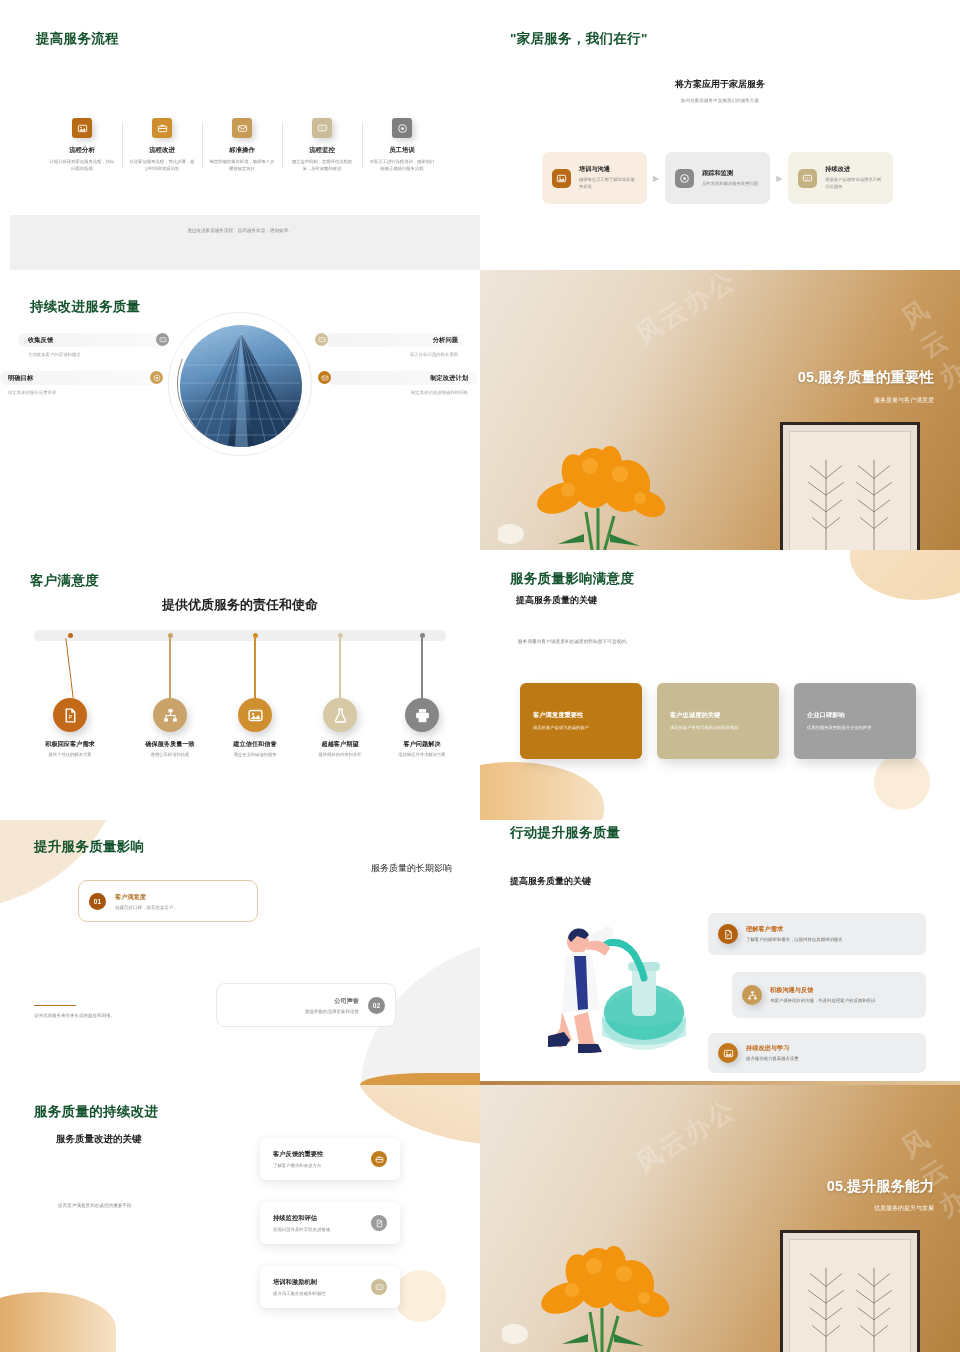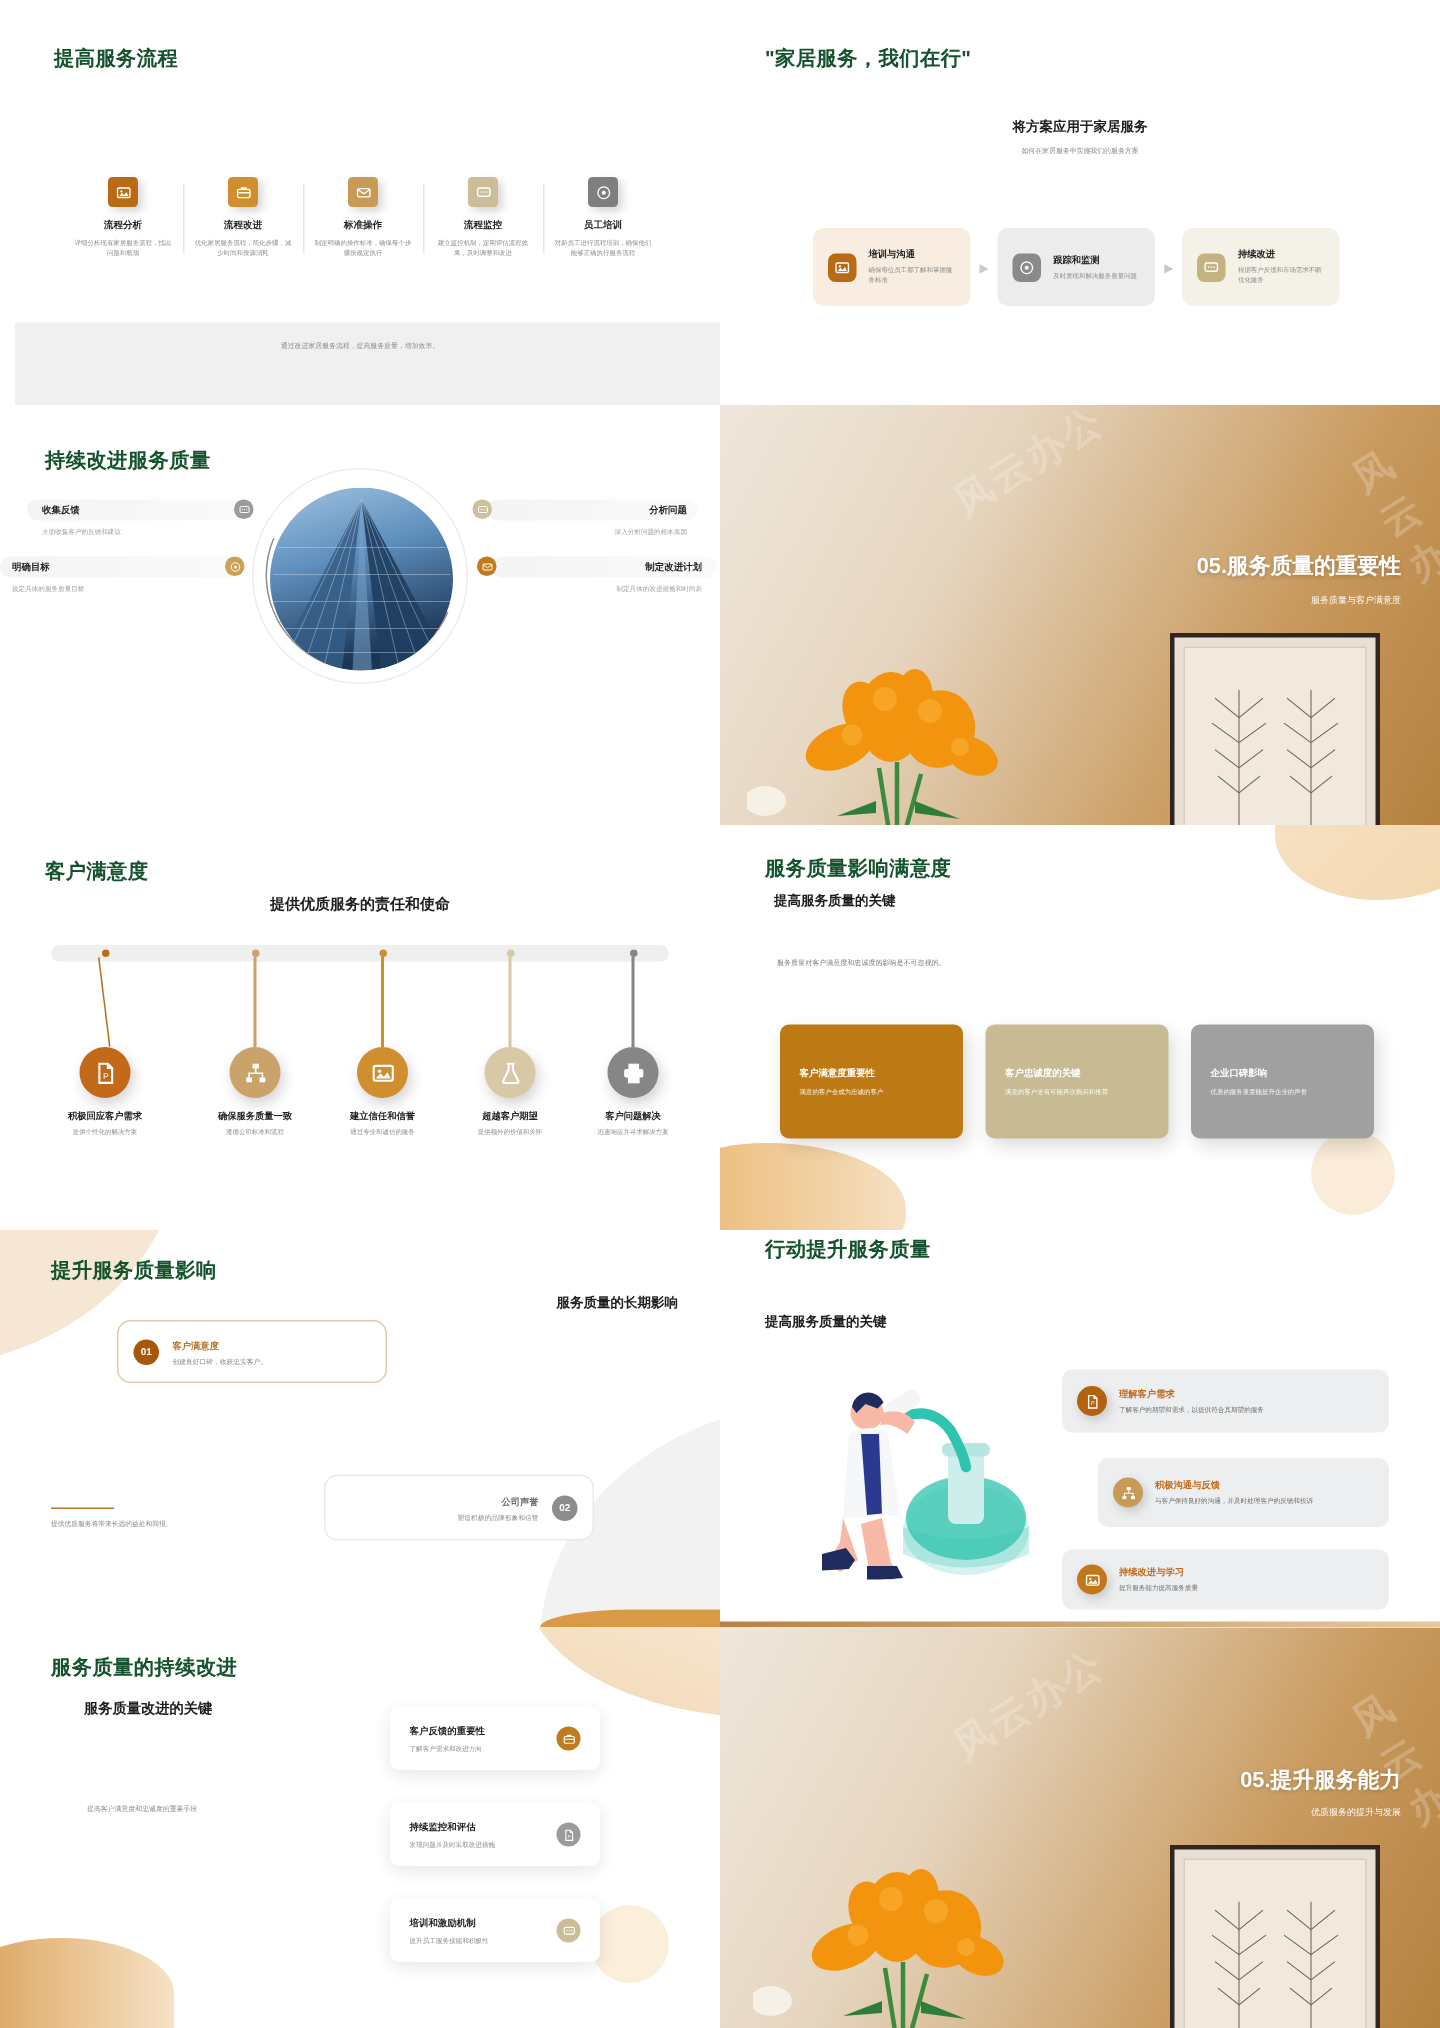--- a/index.html
+++ b/index.html
@@ -53,42 +53,42 @@
     background: linear-gradient(118deg,#efe7dc 0%,#e6d6c0 32%,#c99a5e 72%,#b4813f 100%); }
   .hero .wm { position:absolute; font-size: 26px; color: rgba(255,255,255,.22); font-weight:bold; transform: rotate(-32deg); letter-spacing: 2px; }
   .hero .htitle { position:absolute; right: 26px; color:#fff; font-weight:bold; font-size: 14.5px; text-shadow: 0 1px 3px rgba(0,0,0,.2); }
   .hero .hsub { position:absolute; right: 26px; color:#fff; font-size: 6px; opacity:.95; }
   .hero .frame { position:absolute; border: 3px solid #2e2620; background:#eadfd4; }
   .hero .mat { position:absolute; inset: 6px; border:1px solid #d8ccbf; background:#f1e8de; }
   .hero .flow { position:absolute; }
 
   
   .sl5 .title { position:absolute; left: 30px; top: 22px; }
-  .sl5 .h2 { position:absolute; left:0; right:0; top: 46px; text-align:center; font-size: 10px; font-weight:bold; color:#1f1f1f; }
+  .sl5 .h2 { position:absolute; left:0; right:0; top: 46px; text-align:center; font-size: 13px; font-weight:bold; color:#1f1f1f; }
   .sl5 .bar { position:absolute; left: 34px; top: 80px; width: 412px; height: 11px; border-radius: 6px; background:#efefef; }
   .sl5 .node { position:absolute; top: 80px; width: 84px; text-align:center; }
   .sl5 .knob { width: 5px; height:5px; border-radius:50%; margin: 3px auto 0; }
   .sl5 .stem { width: 1.1px; height: 60px; margin: 0 auto; }
   .sl5 .circ { width: 34px; height: 34px; border-radius: 50%; margin: 0 auto; display:flex; align-items:center; justify-content:center; box-shadow: 2px 4px 9px rgba(0,0,0,.18); }
   .sl5 .nt { font-size: 6.2px; font-weight:bold; color:#1f1f1f; margin-top: 8px; }
   .sl5 .nd { font-size: 4.3px; color:#8d8d8d; line-height:1.6; margin-top:3px; padding: 0 14px; }
 
   
   .sl6 .title { position:absolute; left: 30px; top: 20px; }
   .sl6 .h2 { position:absolute; left: 36px; top: 44px; font-size: 9px; font-weight:bold; color:#1f1f1f; }
   .sl6 .lead { position:absolute; left: 38px; top: 88px; font-size: 4.7px; color:#7d7d7d; }
   .sl6 .boxes { position:absolute; left: 40px; top: 133px; display:flex; gap: 15px; }
   .sl6 .box { width: 122px; height: 76px; border-radius: 6px; padding: 28px 13px 0; box-shadow: 3px 5px 12px rgba(0,0,0,.14); }
   .sl6 .bt { font-size: 6.3px; font-weight:bold; color:#fff; margin-bottom: 5px; }
   .sl6 .bd { font-size: 4.3px; color: rgba(255,255,255,.92); line-height:1.5; }
   .blob { position:absolute; border-radius:50%; }
 
   
   .sl7 .title { position:absolute; left: 34px; top: 18px; }
-  .sl7 .h2 { position:absolute; right: 28px; top: 42px; font-size: 9px; font-weight:bold; color:#1f1f1f; }
+  .sl7 .h2 { position:absolute; right: 28px; top: 42px; font-size: 9px; font-weight:normal; color:#1f1f1f; }
   .sl7 .c1 { position:absolute; left: 78px; top: 60px; width: 180px; height: 42px; border:1px solid #e4c9a8; border-radius: 9px; display:flex; align-items:center; padding-left: 10px; gap: 9px; background:#fff; }
   .sl7 .c2 { position:absolute; left: 216px; top: 163px; width: 180px; height: 44px; border:1px solid #e9e9e9; border-radius: 9px; display:flex; align-items:center; justify-content:flex-end; padding-right: 10px; gap: 9px; background:#fff; }
   .sl7 .num { width: 17px; height: 17px; border-radius:50%; color:#fff; font-size: 6.6px; font-weight:bold; display:flex; align-items:center; justify-content:center; flex:none; }
   .sl7 .nt { font-size: 6.2px; font-weight:bold; margin-bottom: 3px; }
   .sl7 .nd { font-size: 4.5px; color:#8d8d8d; }
   .sl7 .rule { position:absolute; left: 34px; top: 185px; width: 42px; height: 1.3px; background:#b5762c; }
   .sl7 .note { position:absolute; left: 34px; top: 193px; font-size: 4.5px; color:#8a8a8a; }
 
   
   .sl8 .title { position:absolute; left: 30px; top: 4px; }

